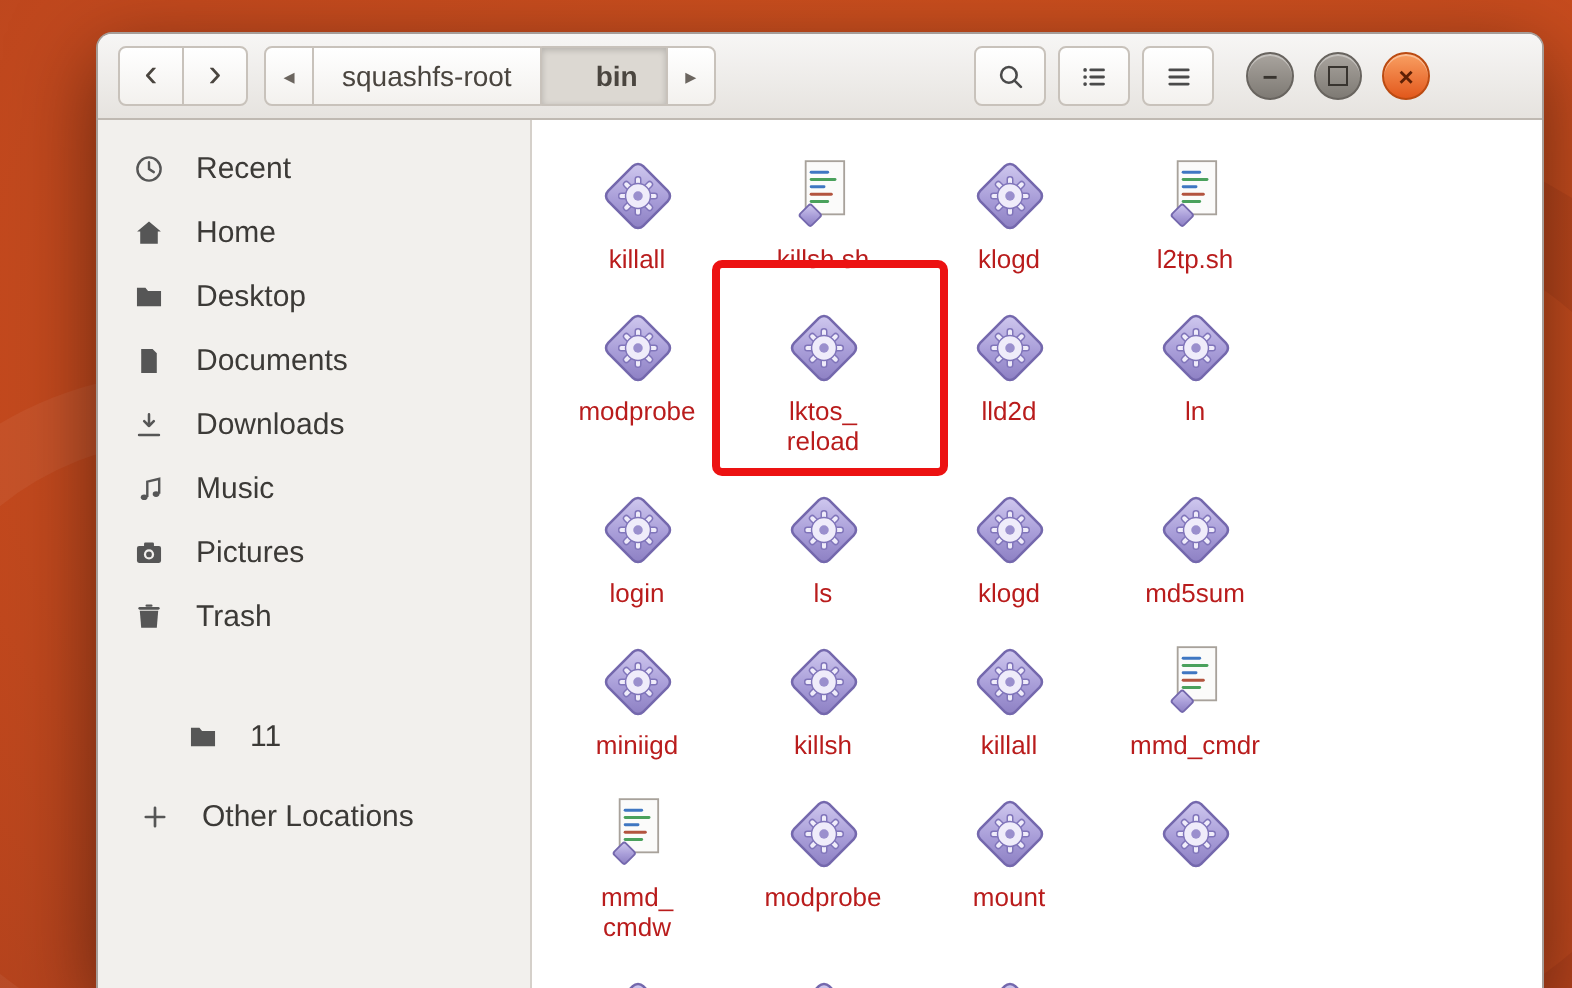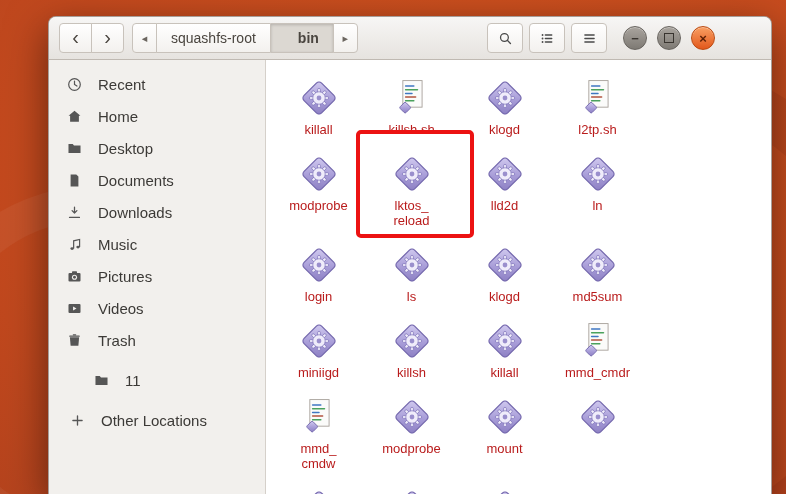--- a/index.html
+++ b/index.html
@@ -57,21 +57,21 @@
 
   
   .appbody{flex:1;display:flex;min-height:0;}
   .sidebar{
     width:217px;flex:0 0 217px;background:#f2f0ed;border-right:1px solid #d5d0ca;
     padding-top:8px;box-sizing:border-box;
   }
   .side-item{height:32px;display:flex;align-items:center;gap:15px;padding-left:17px;
     font-size:15px;color:#3c3a37;}
   .side-item .sicon{width:17px;height:17px;flex:0 0 17px;}
-  .side-item.gap-top{margin-top:8px;padding-left:44px;}
+  .side-item.gap-top{margin-top:28px;padding-left:44px;}
   .side-item.gap-top2{margin-top:8px;padding-left:20px;}
 
   .content{flex:1;background:#ffffff;overflow:hidden;position:relative;}
   .files{
     display:grid;grid-template-columns:repeat(4,93px);row-gap:4px;
     padding:6px 0 0 6px;align-content:start;
   }
   .cell{display:flex;flex-direction:column;align-items:center;padding-top:10px;}
   .cell .fic{width:44px;height:44px;display:none;}
   .cell.exec .fic-exec{display:block;}
@@ -262,26 +262,20 @@
         <span>Music</span>
       </div>
       <div class="side-item">
         <svg class="sicon">
             <use href="#s-cam"></use>
           </svg>
         <span>Pictures</span>
       </div>
       <div class="side-item">
         <svg class="sicon">
-            <use href="#s-video"></use>
-          </svg>
-        <span>Videos</span>
-      </div>
-      <div class="side-item">
-        <svg class="sicon">
             <use href="#s-trash"></use>
           </svg>
         <span>Trash</span>
       </div>
       <div class="side-item gap-top">
         <svg class="sicon">
             <use href="#s-folder"></use>
           </svg>
         <span>11</span>
       </div>

